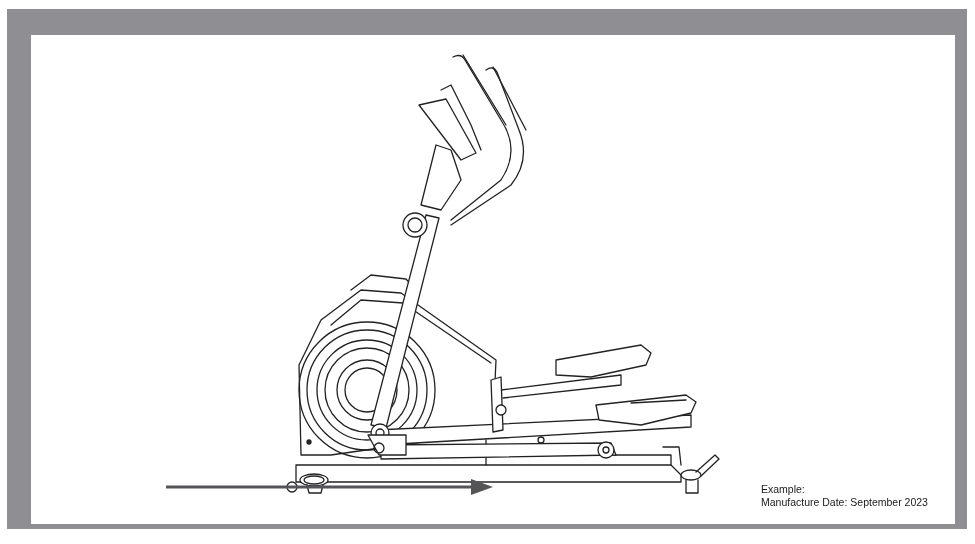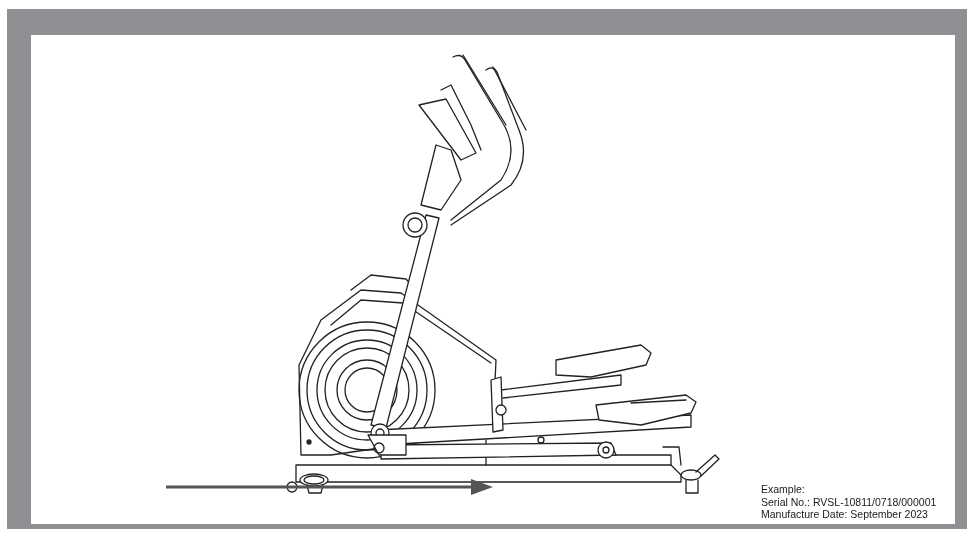--- a/index.html
+++ b/index.html
@@ -96,18 +96,17 @@
     </svg>
 
     <svg class="machine" viewBox="0 0 924 489">
       <line x1="135" y1="452" x2="446" y2="452" stroke="#555558" stroke-width="3"></line>
       <polygon points="440,444 462,452 440,460" fill="#555558"></polygon>
     </svg>
 
 
     <div class="example">
       <div>Example:</div>
-      <div>Serial No.: RVSL-10811/0718/000001</div>
       <div>Manufacture Date: September 2023</div>
     </div>
 
   </div>
 </div>
 
 </body></html>

